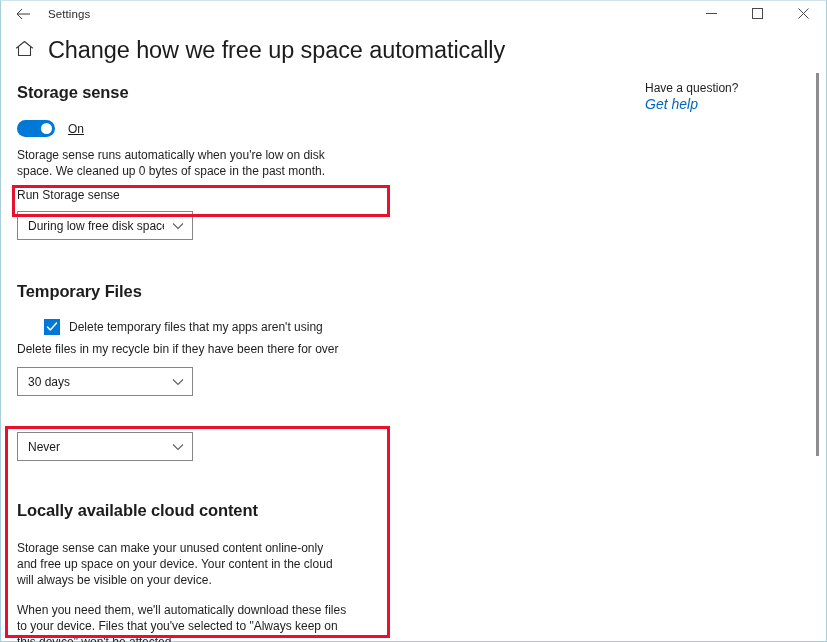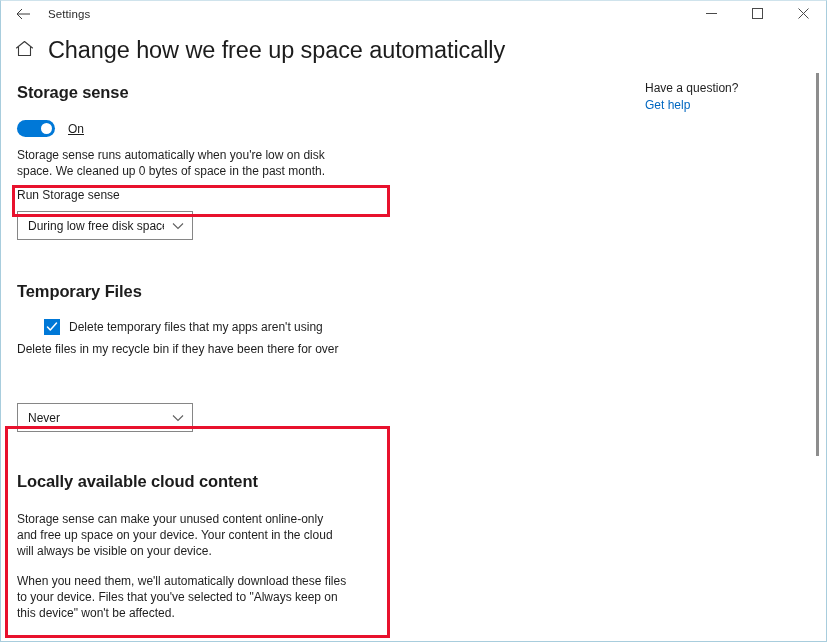--- a/index.html
+++ b/index.html
@@ -213,24 +213,25 @@
     position: absolute;
     top: 80px;
     left: 644px;
     width: 150px;
   }
   #help-title {
     font-size: 12px;
     color: #1e1e1e;
   }
   #help-link {
-    font-size: 12px;
+    font-size: 14px;
     color: #0067c0;
     text-decoration: none;
     cursor: pointer;
+    font-style: italic;
   }
 
   
   #scrollbar-track {
     position: absolute;
     right: 4px;
     top: 26px;
     width: 8px;
     height: 614px;
     background: #ffffff;
@@ -344,20 +345,28 @@
             <path d="M1.5 6 L4.3 9 L10.5 2" fill="none" stroke="#ffffff" stroke-width="1.5" stroke-linecap="round" stroke-linejoin="round"></path>
           </svg>
         </span>
         <span class="label-text">Delete temporary files that my apps aren't using</span>
       </div>
       <div class="sp-6"></div>
 
       <div class="label-text">Delete files in my recycle bin if they have been there for over</div>
       <div class="sp-10"></div>
 
+      <div class="combo">
+        <span class="combo-value">30 days</span>
+        <span class="chevron">
+          <svg width="12" height="8" viewBox="0 0 12 8">
+            <path d="M1 1.5 L6 6.5 L11 1.5" fill="none" stroke="currentColor" stroke-width="1.1"></path>
+          </svg>
+        </span>
+      </div>
 
       <div class="sp-20"></div>
       <div class="sp-6"></div>
 
       <div class="sp-10"></div>
 
       <div class="combo">
         <span class="combo-value">Never</span>
         <span class="chevron">
           <svg width="12" height="8" viewBox="0 0 12 8">

